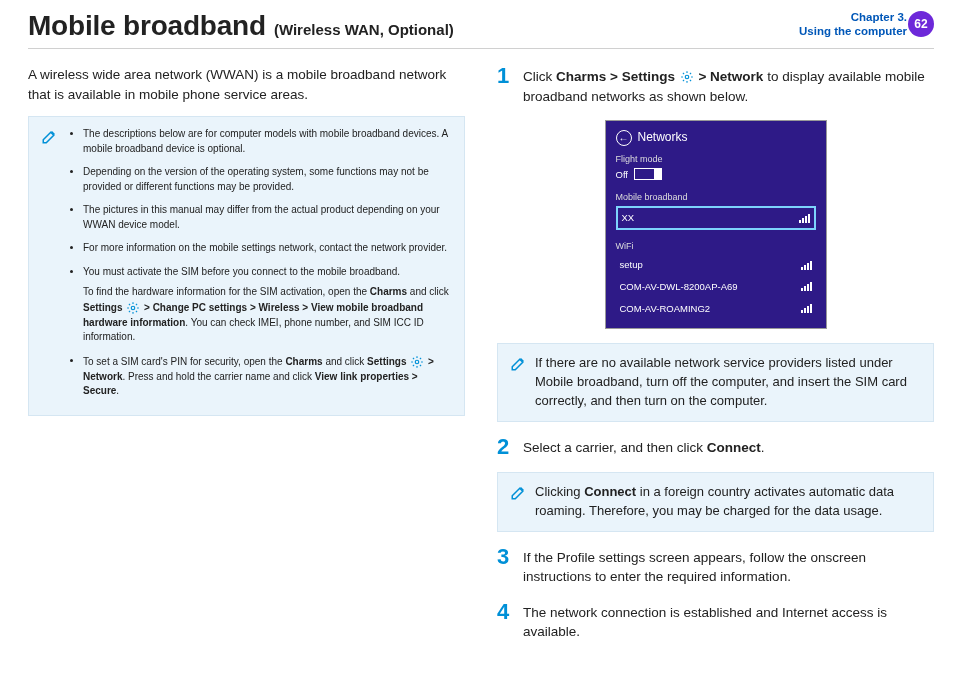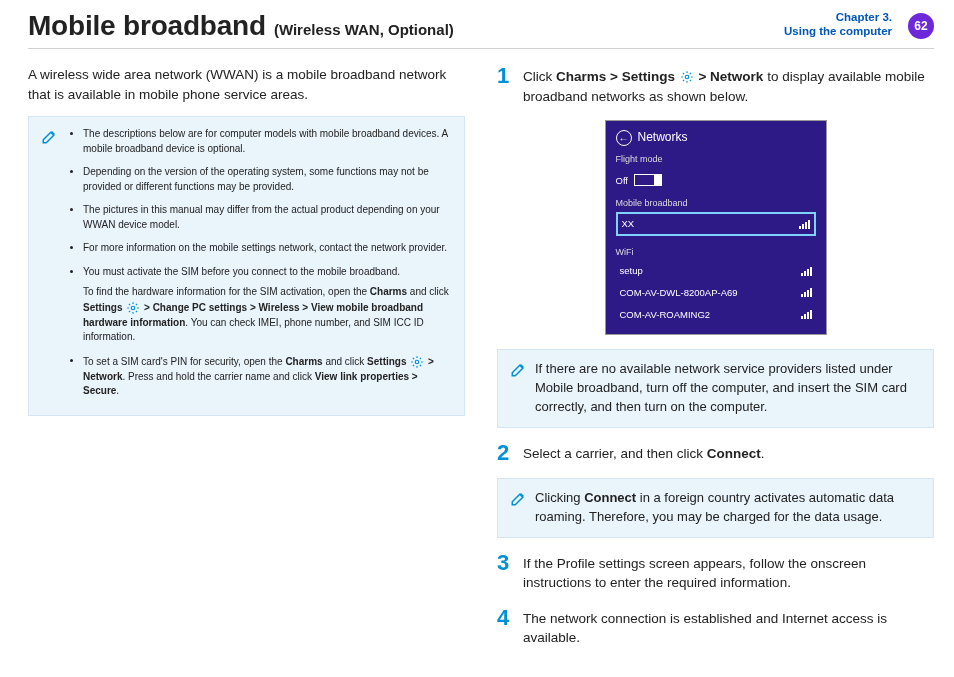--- a/index.html
+++ b/index.html
@@ -1,21 +1,21 @@
 <!DOCTYPE html>
 <html><head>
 <meta charset="utf-8">
 <style>
   html,body{margin:0;padding:0;background:#fff;font-family:"Segoe UI","Myriad Pro",Arial,sans-serif;color:#222;}
   .page{width:954px;height:677px;position:relative;box-sizing:border-box;padding:10px 20px 18px 28px;}
   .hdr{display:flex;align-items:flex-start;justify-content:space-between;margin-bottom:6px;}
   .title-wrap{display:flex;align-items:baseline;gap:8px;}
   .title{font-size:28px;font-weight:800;letter-spacing:-.2px;}
   .subtitle{font-size:15px;font-weight:700;}
-  .chapinfo{display:flex;align-items:flex-end;gap:16px;}
+  .chapinfo{display:flex;align-items:center;gap:1px;}
   .chap-text{color:#0057b8;font-size:11.5px;font-weight:700;text-align:right;line-height:1.25;}
   .page-num{background:#6d28d9;color:#fff;border-radius:50%;width:26px;height:26px;display:flex;align-items:center;justify-content:center;font-size:12px;font-weight:700;}
   .hrline{border:0;border-top:1px solid #d0d0d0;margin:0 0 16px 0;}
   .cols{display:flex;gap:32px;}
   .col{flex:1;min-width:0;font-size:13.5px;line-height:1.45;}
   .intro{margin:0 0 12px 0;}
   .note-box{background:#eaf4fb;border:1px solid #d5e6f2;padding:10px 12px 16px 12px;display:flex;gap:10px;font-size:10px;line-height:1.45;}
   .note-icon{flex:0 0 18px;}
   .note-ul{margin:0;padding-left:14px;}
   .note-ul>li{margin-bottom:9px;}
@@ -25,21 +25,21 @@
   .step{display:flex;gap:10px;margin:0 0 14px 0;}
   .step-num{color:#0090d7;font-size:22px;font-weight:800;line-height:1;flex:0 0 16px;}
   .step-body{flex:1;font-size:13.5px;line-height:1.45;padding-top:2px;}
   .gear{display:inline-flex;vertical-align:middle;width:16px;height:16px;justify-content:center;align-items:center;}
   
   .shot-wrap{display:flex;justify-content:center;margin:6px 0 14px 0;}
   .net-panel{width:200px;background:#2e1a87;color:#fff;font-size:9.5px;padding:8px 10px 10px 10px;border:1px solid #999;}
   .np-title{display:flex;align-items:center;gap:6px;font-size:12px;margin-bottom:6px;}
   .np-back{display:inline-flex;width:14px;height:14px;border:1.5px solid #fff;border-radius:50%;align-items:center;justify-content:center;font-size:10px;}
   .np-sec{margin-top:6px;font-size:9px;color:#ddd;}
-  .np-toggle{display:flex;align-items:center;gap:6px;margin-top:8px;}
+  .np-toggle{display:flex;align-items:center;gap:6px;margin-top:2px;}
   .np-sw{width:26px;height:10px;border:1px solid #fff;position:relative;}
   .np-sw::after{content:"";position:absolute;right:-1px;top:-1px;width:8px;height:12px;background:#fff;}
   .np-row{display:flex;justify-content:space-between;align-items:center;padding:3px 4px;margin-top:2px;}
   .np-sel{border:2px solid #7dd3fc;}
   .sig{display:inline-flex;gap:1px;align-items:flex-end;}
   .sig i{display:block;width:2px;background:#fff;}
   .sig i:nth-child(1){height:3px;} .sig i:nth-child(2){height:5px;} .sig i:nth-child(3){height:7px;} .sig i:nth-child(4){height:9px;}
   .note-box2{background:#eaf4fb;border:1px solid #d5e6f2;padding:10px 12px;display:flex;gap:7px;font-size:13px;line-height:1.45;margin-bottom:14px;}
 </style>
 </head>

